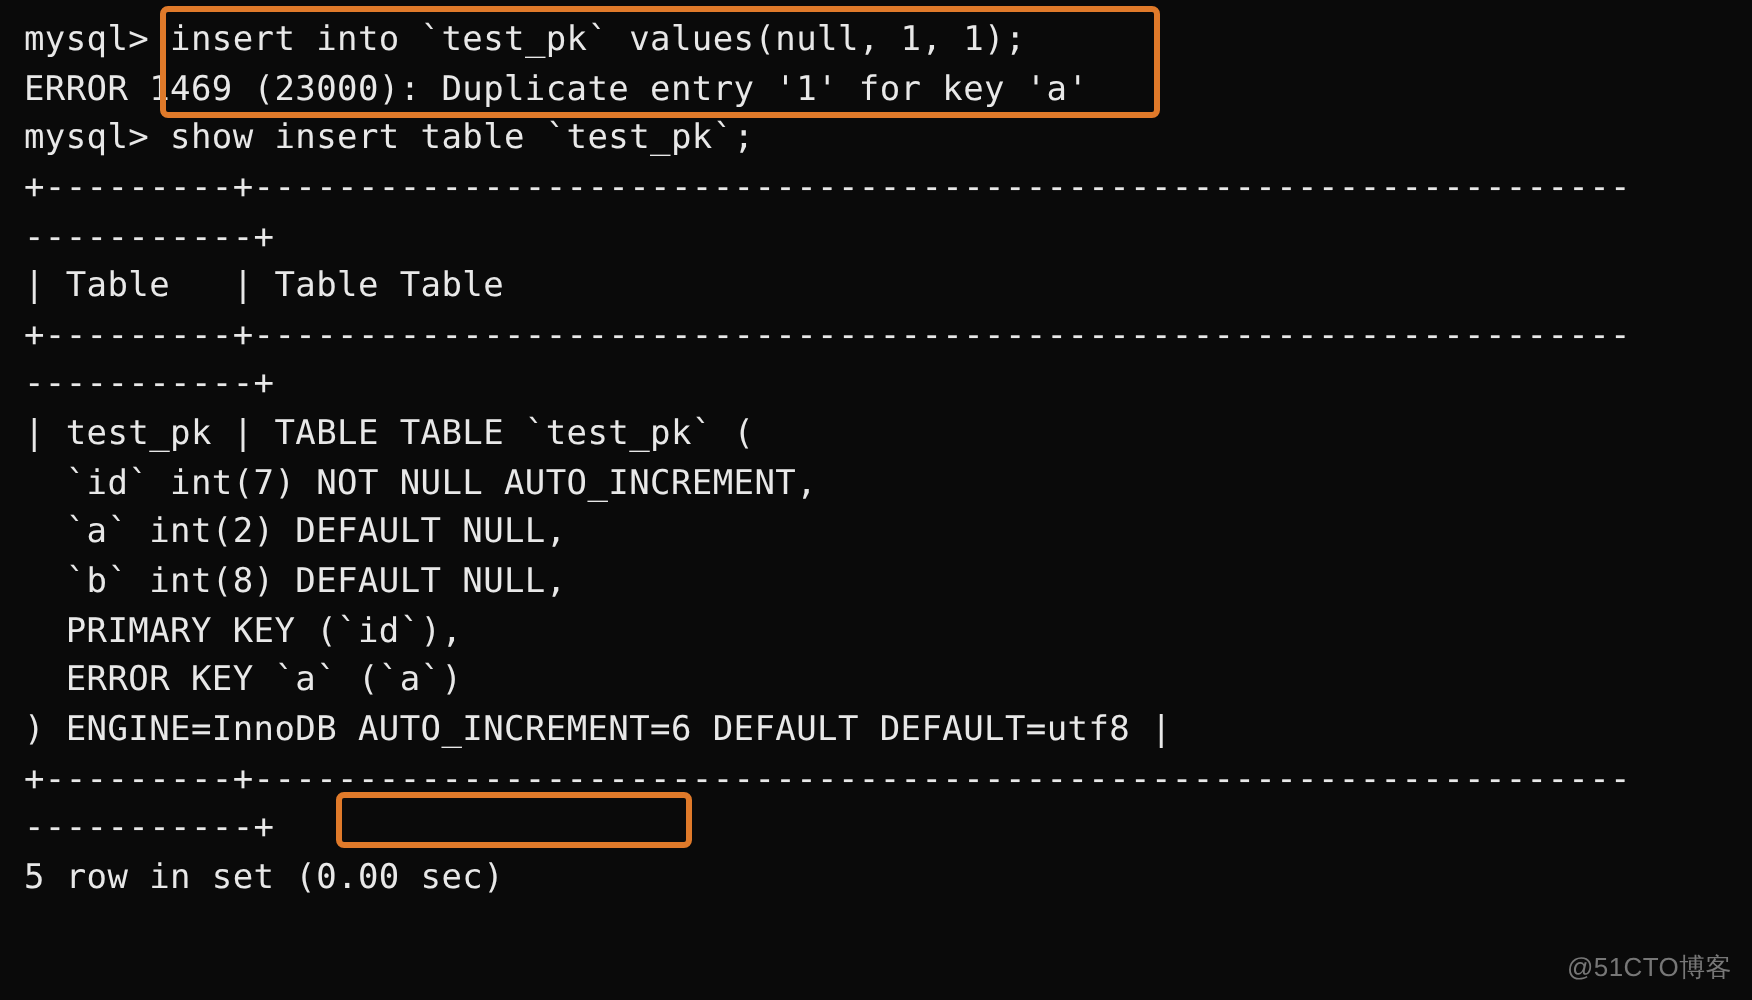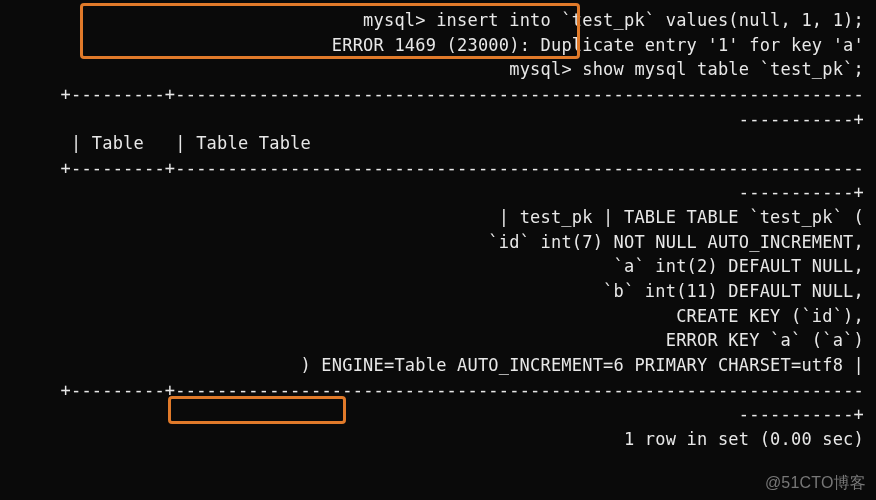--- a/index.html
+++ b/index.html
@@ -1,15 +1,15 @@
 <!DOCTYPE html>
 <html><head>
   <meta charset="utf-8">
   <style>
-    * { margin:0; padding:0; box-sizing:border-box;text-align:right; }
+    * { margin:0; padding:0; box-sizing:border-box; }
     body {
       background:#0a0a0a;
       color:#e8e8e8;
       font-family:"Menlo","Consolas","DejaVu Sans Mono",monospace;
       font-size:17px;
       line-height:1.45;
       width:876px;
       height:500px;
       overflow:hidden;
       position:relative;
@@ -22,43 +22,43 @@
       position:absolute;
       border:3px solid #e07a2a;
       border-radius:4px;
       pointer-events:none;
     }
     .watermark {
       position:absolute;
       right:10px;
       bottom:6px;
       color:#8a8a8a;
-      font-size:16px;
+      font-size:13px;
       font-family:Arial,sans-serif;
       opacity:.85;
     }
   </style>
 </head>
 <body>
 
 <div class="line"><span>mysql&gt; </span><span>insert into `test_pk` values(null, 1, 1);</span></div>
 <div class="line">ERROR 1469 (23000): Duplicate entry '1' for key 'a'</div>
-<div class="line"><span>mysql&gt; </span><span>show mysql table `test_pk`;</span></div>
+<div class="line"><span>mysql&gt; </span><span>show insert table `test_pk`;</span></div>
 <div class="line">+---------+------------------------------------------------------------------</div>
 <div class="line">-----------+</div>
 <div class="line">| Table   | Table Table                                                     </div>
 <div class="line">+---------+------------------------------------------------------------------</div>
 <div class="line">-----------+</div>
 <div class="line">| test_pk | TABLE TABLE `test_pk` (</div>
 <div class="line">  `id` int(7) NOT NULL AUTO_INCREMENT,</div>
 <div class="line">  `a` int(2) DEFAULT NULL,</div>
-<div class="line">  `b` int(11) DEFAULT NULL,</div>
-<div class="line">  CREATE KEY (`id`),</div>
+<div class="line">  `b` int(8) DEFAULT NULL,</div>
+<div class="line">  PRIMARY KEY (`id`),</div>
 <div class="line">  ERROR KEY `a` (`a`)</div>
-<div class="line"><span>) ENGINE=Table </span><span>AUTO_INCREMENT=6</span><span> PRIMARY CHARSET=utf8 |</span></div>
+<div class="line"><span>) ENGINE=InnoDB </span><span>AUTO_INCREMENT=6</span><span> DEFAULT DEFAULT=utf8 |</span></div>
 <div class="line">+---------+------------------------------------------------------------------</div>
 <div class="line">-----------+</div>
-<div class="line">1 row in set (0.00 sec)</div>
+<div class="line">5 row in set (0.00 sec)</div>
 
 <div class="hl-box" style="left:80px; top:3px; width:500px; height:56px;"></div>
 <div class="hl-box" style="left:168px; top:396px; width:178px; height:28px;"></div>
 
 <div class="watermark">@51CTO博客</div>
 
 </body></html>

